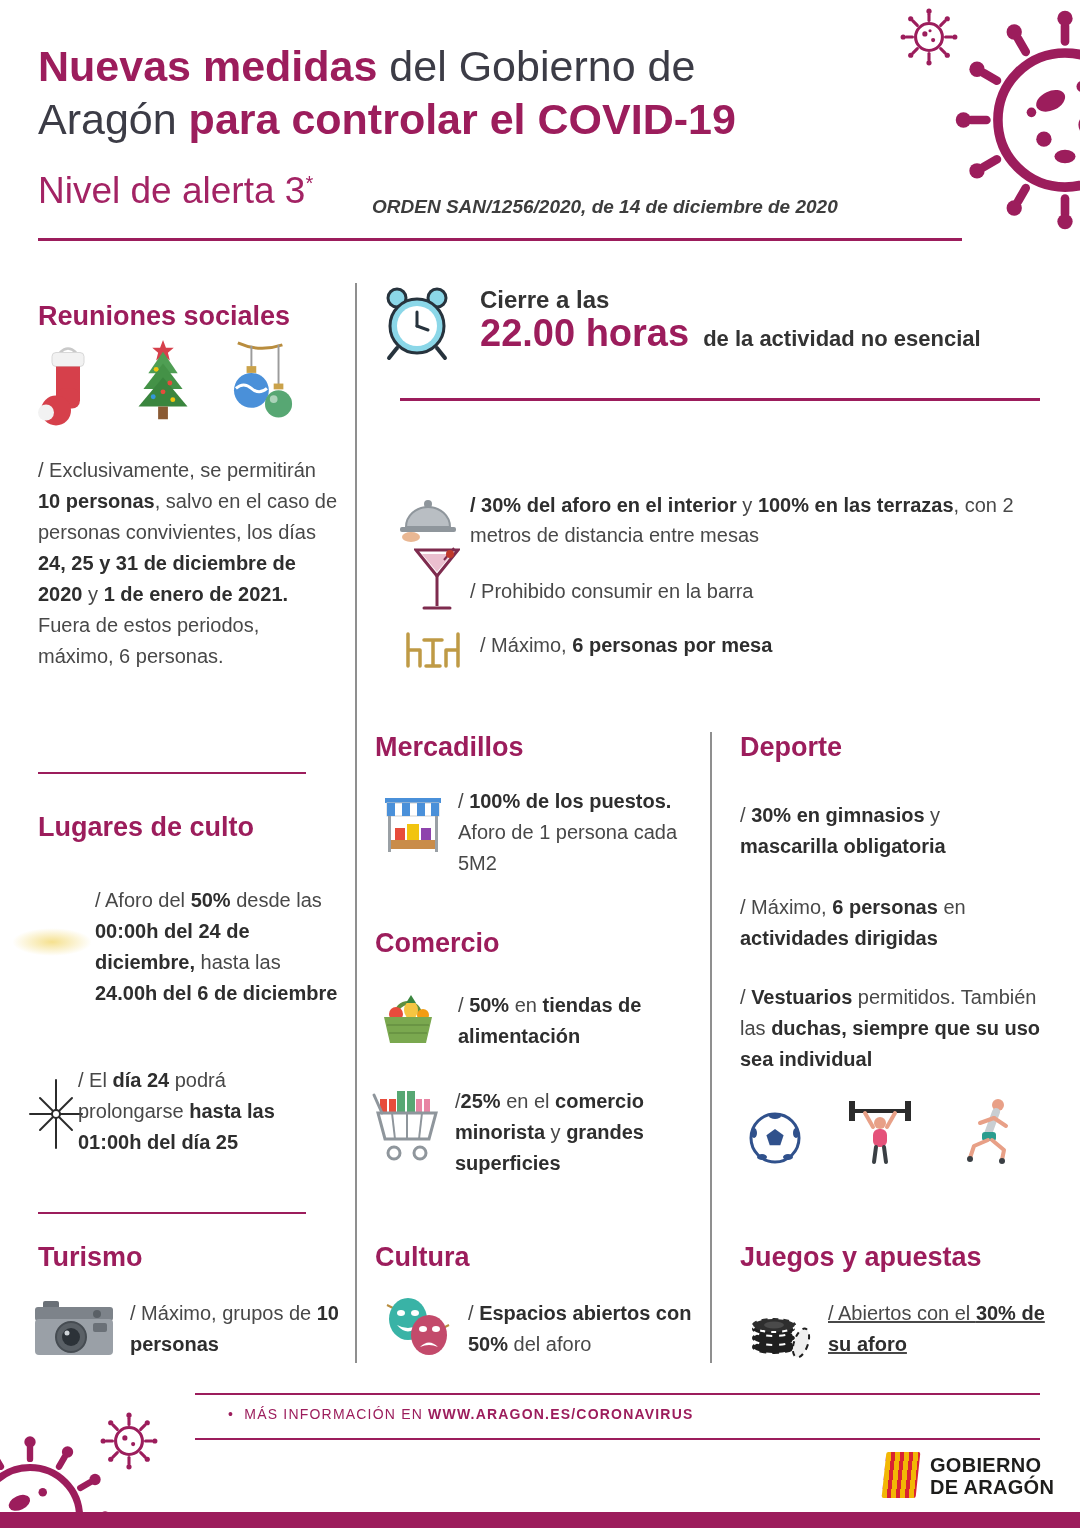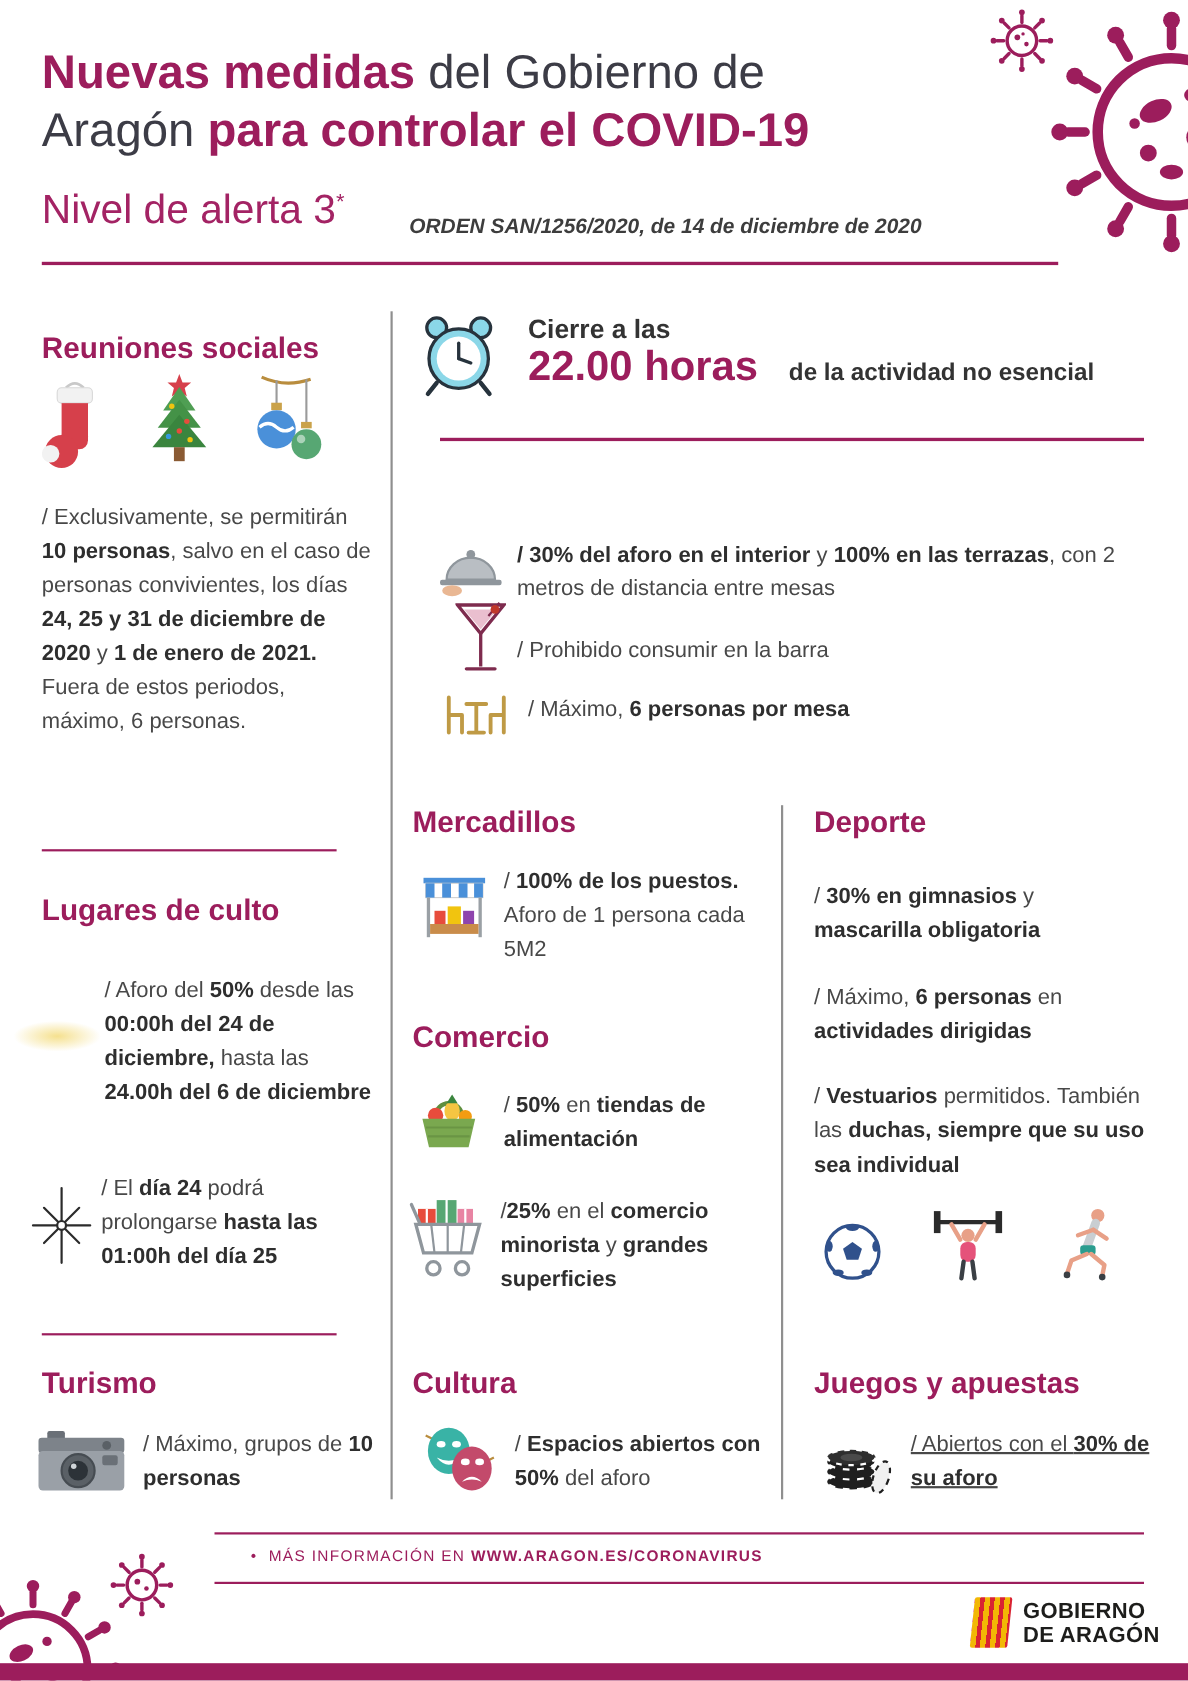--- a/index.html
+++ b/index.html
@@ -161,21 +161,21 @@
   <svg class="abs" style="left:20px; top:1078px;" width="72" height="72" viewBox="0 0 72 72">
     <g stroke="#2b2b2b" stroke-width="2" stroke-linecap="round">
       <line x1="36" y1="2" x2="36" y2="70"></line>
       <line x1="10" y1="36" x2="62" y2="36"></line>
       <line x1="20" y1="20" x2="52" y2="52"></line>
       <line x1="52" y1="20" x2="20" y2="52"></line>
     </g>
     <circle cx="36" cy="36" r="4" fill="#ffffff" stroke="#2b2b2b" stroke-width="2"></circle>
   </svg>
 
-  <div class="abs body-text" style="left:92px; top:1065px; width:245px;">/ El <b>día 24</b> podrá prolongarse <b>hasta las 01:00h del día 25</b></div>
+  <div class="abs body-text" style="left:78px; top:1065px; width:245px;">/ El <b>día 24</b> podrá prolongarse <b>hasta las 01:00h del día 25</b></div>
 
   <div class="abs hline" style="left:38px; top:1212px; width:268px; height:2px;"></div>
 
   <div class="abs heading" style="left:38px; top:1242px;">Turismo</div>
 
   <svg class="abs" style="left:32px; top:1295px;" width="84" height="64" viewBox="0 0 82 64">
     <rect x="10" y="6" width="16" height="9" rx="2" fill="#6a7077"></rect>
     <rect x="2" y="12" width="78" height="14" rx="3" fill="#7d838a"></rect>
     <circle cx="64" cy="19" r="4" fill="#5a6066"></circle>
     <rect x="2" y="24" width="78" height="36" rx="4" fill="#9aa0a7"></rect>
@@ -195,21 +195,21 @@
     <circle cx="56" cy="14" r="9" fill="#8bd7e8" stroke="#27333d" stroke-width="3"></circle>
     <line x1="16" y1="64" x2="8" y2="74" stroke="#27333d" stroke-width="4" stroke-linecap="round"></line>
     <line x1="56" y1="64" x2="64" y2="74" stroke="#27333d" stroke-width="4" stroke-linecap="round"></line>
     <circle cx="36" cy="42" r="27" fill="#8bd7e8" stroke="#27333d" stroke-width="3"></circle>
     <circle cx="36" cy="42" r="20" fill="#ffffff"></circle>
     <line x1="36" y1="42" x2="36" y2="28" stroke="#27333d" stroke-width="3" stroke-linecap="round"></line>
     <line x1="36" y1="42" x2="47" y2="46" stroke="#27333d" stroke-width="3" stroke-linecap="round"></line>
   </svg>
 
   <div class="abs cierre-label" style="left:480px; top:286px;">Cierre a las</div>
-  <div class="abs" style="left:480px; top:312px; display:flex; align-items:baseline; gap:28px; width:560px;text-align:center;">
+  <div class="abs" style="left:480px; top:312px; display:flex; align-items:baseline; gap:14px; width:560px;text-align:center;">
     <span class="cierre-time">22.00 horas</span>
     <span class="cierre-suffix">de la actividad no esencial</span>
   </div>
   <div class="abs hline" style="left:400px; top:398px; width:640px; height:3px;"></div>
 
 
   <svg class="abs" style="left:398px; top:490px;" width="60" height="54" viewBox="0 0 60 52">
     <path d="M8 36 a22 20 0 0 1 44 0 z" fill="#b9bec3" stroke="#8f969c" stroke-width="2"></path>
     <circle cx="30" cy="13" r="4" fill="#8f969c"></circle>
     <rect x="2" y="36" width="56" height="5" rx="2" fill="#8f969c"></rect>

